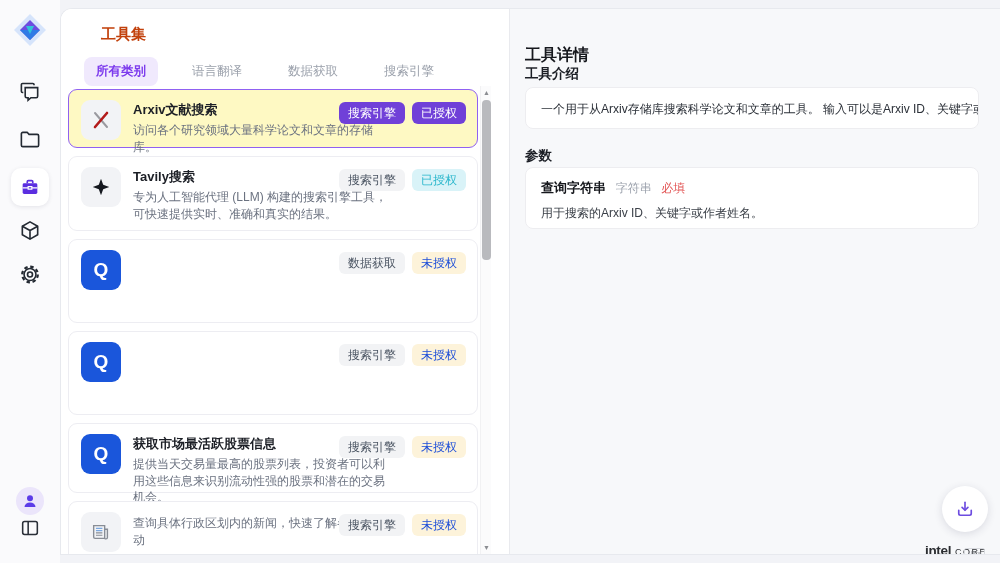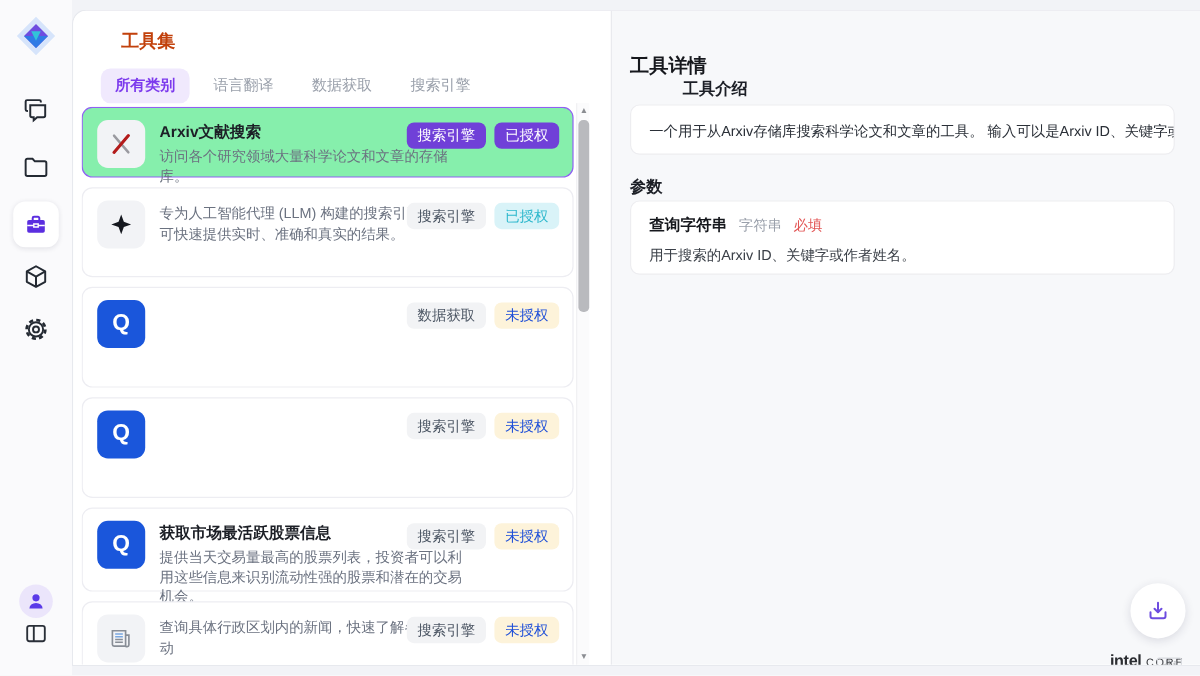--- a/index.html
+++ b/index.html
@@ -12,27 +12,27 @@
   .rail-item svg { display:block; }
   .rail-active { width:38px; height:38px; background:#ffffff; border-radius:10px; box-shadow:0 1px 4px rgba(30,30,60,.10); }
   .rail-user { width:28px; height:28px; background:#ebe5fb; border-radius:50%; }
 
   
   .panel { position:absolute; left:60px; top:8px; width:940px; height:547px; background:#ffffff; border:1px solid #e7e9ee; border-right:none; border-radius:12px 0 0 0; overflow:hidden; }
 
   
   .list { position:absolute; left:0; top:0; width:448px; height:545px; background:#fff; }
   .list-title { position:absolute; left:40px; top:16px; font-size:15px; font-weight:bold; color:#c2410c; }
-  .tabs { position:absolute; left:23px; top:48px; display:flex; gap:8px; }
+  .tabs { position:absolute; left:23px; top:48px; display:flex; gap:22px; }
   .tab { font-size:12.5px; color:#9aa0ab; padding:6px 12px; border-radius:8px; cursor:pointer; white-space:nowrap; }
   .tab.active { background:#f0e9fd; color:#7c3aed; font-weight:bold; }
 
   .cards { position:absolute; left:7px; top:80px; width:412px; height:465px; overflow:hidden; }
   .card { position:relative; width:410px; background:#fff; border:1px solid #ededf2; border-radius:9px; margin-bottom:8px; padding:10px 12px; cursor:pointer; }
-  .card.selected { border:1.5px solid #9061f2; background:#86efac; }
+  .card.selected { border:1.5px solid #9061f2; background:#fef9c3; }
   .c0{height:59px;} .c1{height:75px;} .c2{height:84px;} .c3{height:84px;} .c4{height:70px;} .c5{height:68px;}
   .tool-icon { position:absolute; left:12px; top:10px; width:40px; height:40px; border-radius:9px; background:#f2f3f6; display:flex; align-items:center; justify-content:center; }
   .tool-icon.blue { background:#1a56db; }
   .tool-body { margin-left:52px; width:262px; }
   .tool-name { font-size:13px; font-weight:bold; color:#1c1f26; line-height:18px; padding-top:1px; }
   .tool-desc { font-size:12px; color:#6b7280; line-height:16.5px; margin-top:3px; }
   .tool-tags { position:absolute; right:11px; top:12px; display:flex; gap:7px; }
   .tag { font-size:12px; line-height:14px; padding:4px 9px; border-radius:6px; white-space:nowrap; }
   .tag-solid { background:#7040d8; color:#ffffff; }
   .tag-muted { background:#f2f3f5; color:#4b5563; }
@@ -42,21 +42,21 @@
   
   .vscroll { position:absolute; left:419px; top:77px; width:11px; height:468px; background:#fbfbfc; border-left:1px solid #f1f1f3; }
   .vscroll .thumb { position:absolute; left:1px; top:14px; width:9px; height:160px; background:#b9babe; border-radius:4px; }
   .vscroll .arr { position:absolute; left:0; width:11px; height:11px; font-size:7px; color:#8b8d92; text-align:center; line-height:11px; }
   .arr-up { top:1px; } .arr-dn { bottom:1px; }
 
   
   .detail { position:absolute; left:448px; top:0; width:492px; height:545px; background:#f7f8fa; border-left:1px solid #e9eaee; }
   .detail-title { position:absolute; left:15px; top:16px; font-size:16px; font-weight:bold; color:#16181d;margin-top:20px; }
   .sec-head { position:absolute; left:15px; font-size:13.5px; font-weight:bold; color:#1c1f26; }
-  .sh-intro { top:56px;margin-left:44px; } .sh-params { top:138px; }
+  .sh-intro { top:56px; } .sh-params { top:138px; }
   .white-card { position:absolute; left:15px; right:22px; background:#fff; border:1px solid #ededf0; border-radius:8px; }
   .intro-card { top:78px; height:42px; padding:13px 15px; font-size:12px; color:#2b3038; white-space:nowrap; overflow:hidden; }
   .param-card { top:158px; height:62px; padding:11px 15px; }
   .param-line { font-size:13px; }
   .param-name { font-weight:bold; color:#16181d; }
   .param-type { font-size:12px; color:#9aa0ab; margin-left:6px; }
   .param-req  { font-size:12px; color:#e25555; margin-left:6px; }
   .param-desc { font-size:12px; color:#3b4048; margin-top:8px; }
 
   .dl-btn { position:absolute; left:432px; top:477px; width:46px; height:46px; border-radius:50%; background:#fff; box-shadow:0 2px 8px rgba(40,40,80,.14); display:flex; align-items:center; justify-content:center; cursor:pointer; }
@@ -154,20 +154,21 @@
         </div>
       </div>
 
       <div class="card c1">
         <div class="tool-icon">
           <svg width="22" height="22" viewBox="0 0 24 24">
             <path d="M12 3 L14.4 9.6 L21 12 L14.4 14.4 L12 21 L9.6 14.4 L3 12 L9.6 9.6 Z" fill="#15181f"></path>
           </svg>
         </div>
         <div class="tool-body">
+          <div class="tool-name">Tavily搜索</div>
           <div class="tool-desc">专为人工智能代理 (LLM) 构建的搜索引擎工具，可快速提供实时、准确和真实的结果。</div>
         </div>
         <div class="tool-tags">
           <span class="tag tag-muted">搜索引擎</span>
           <span class="tag tag-cyan">已授权</span>
         </div>
       </div>
 
       <div class="card c2">
         <div class="tool-icon blue">

